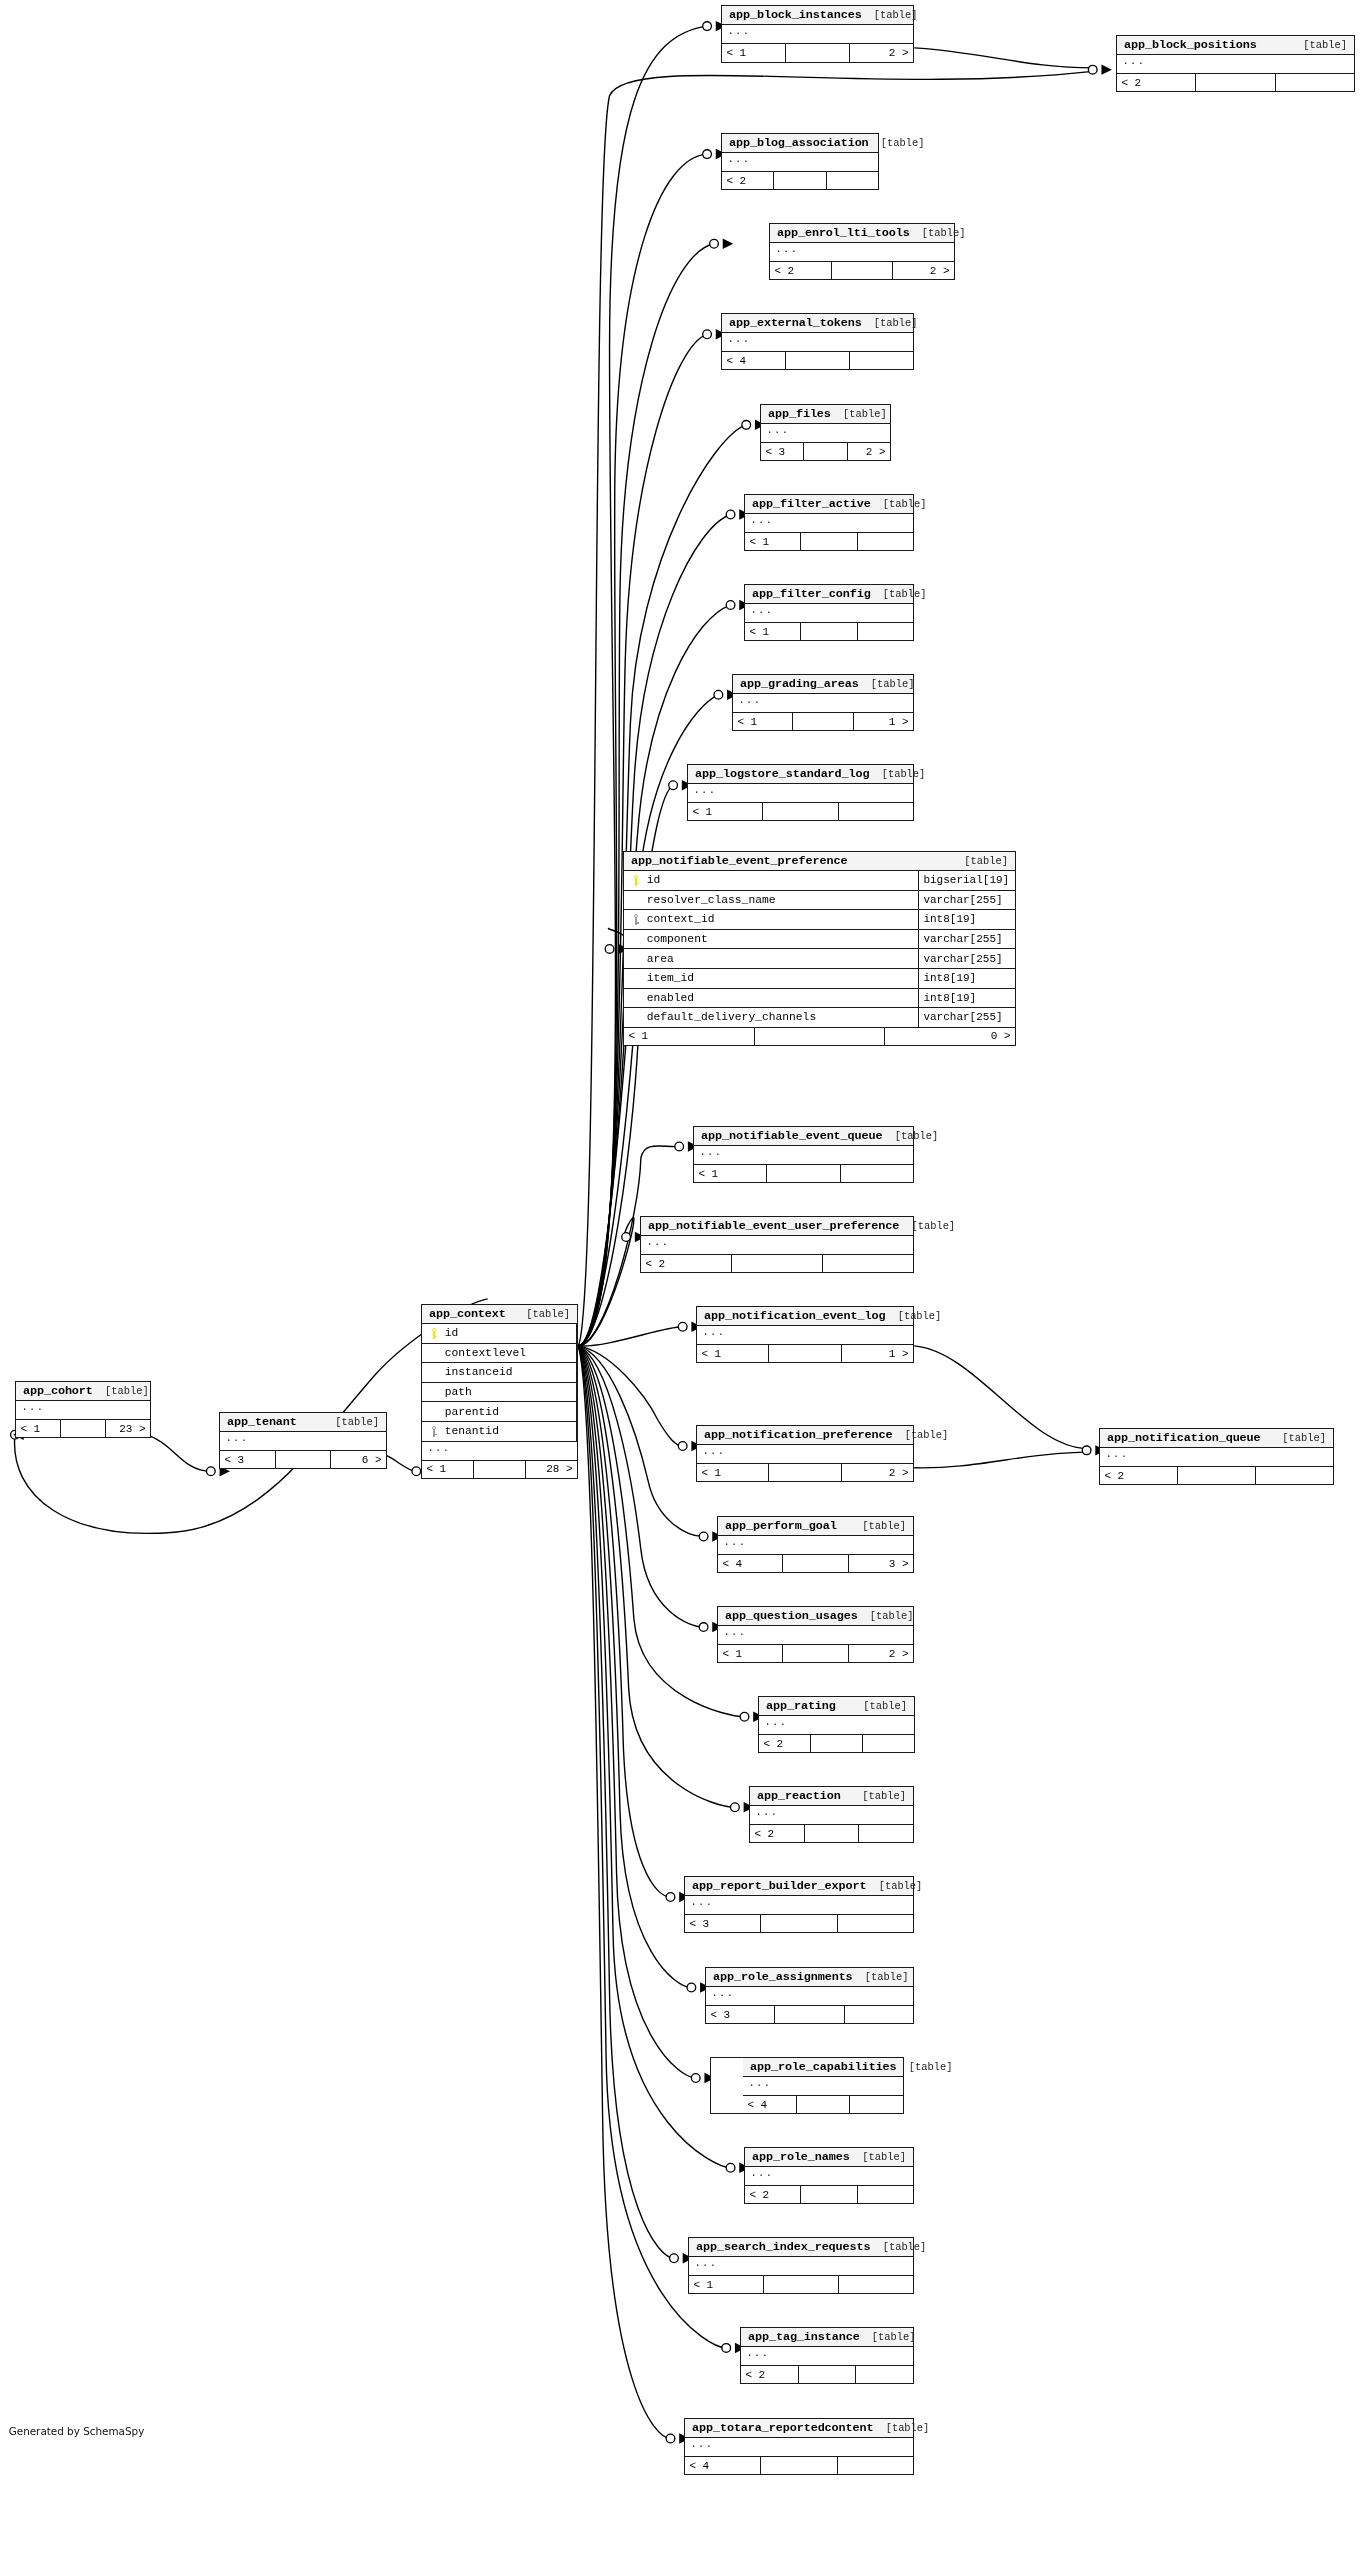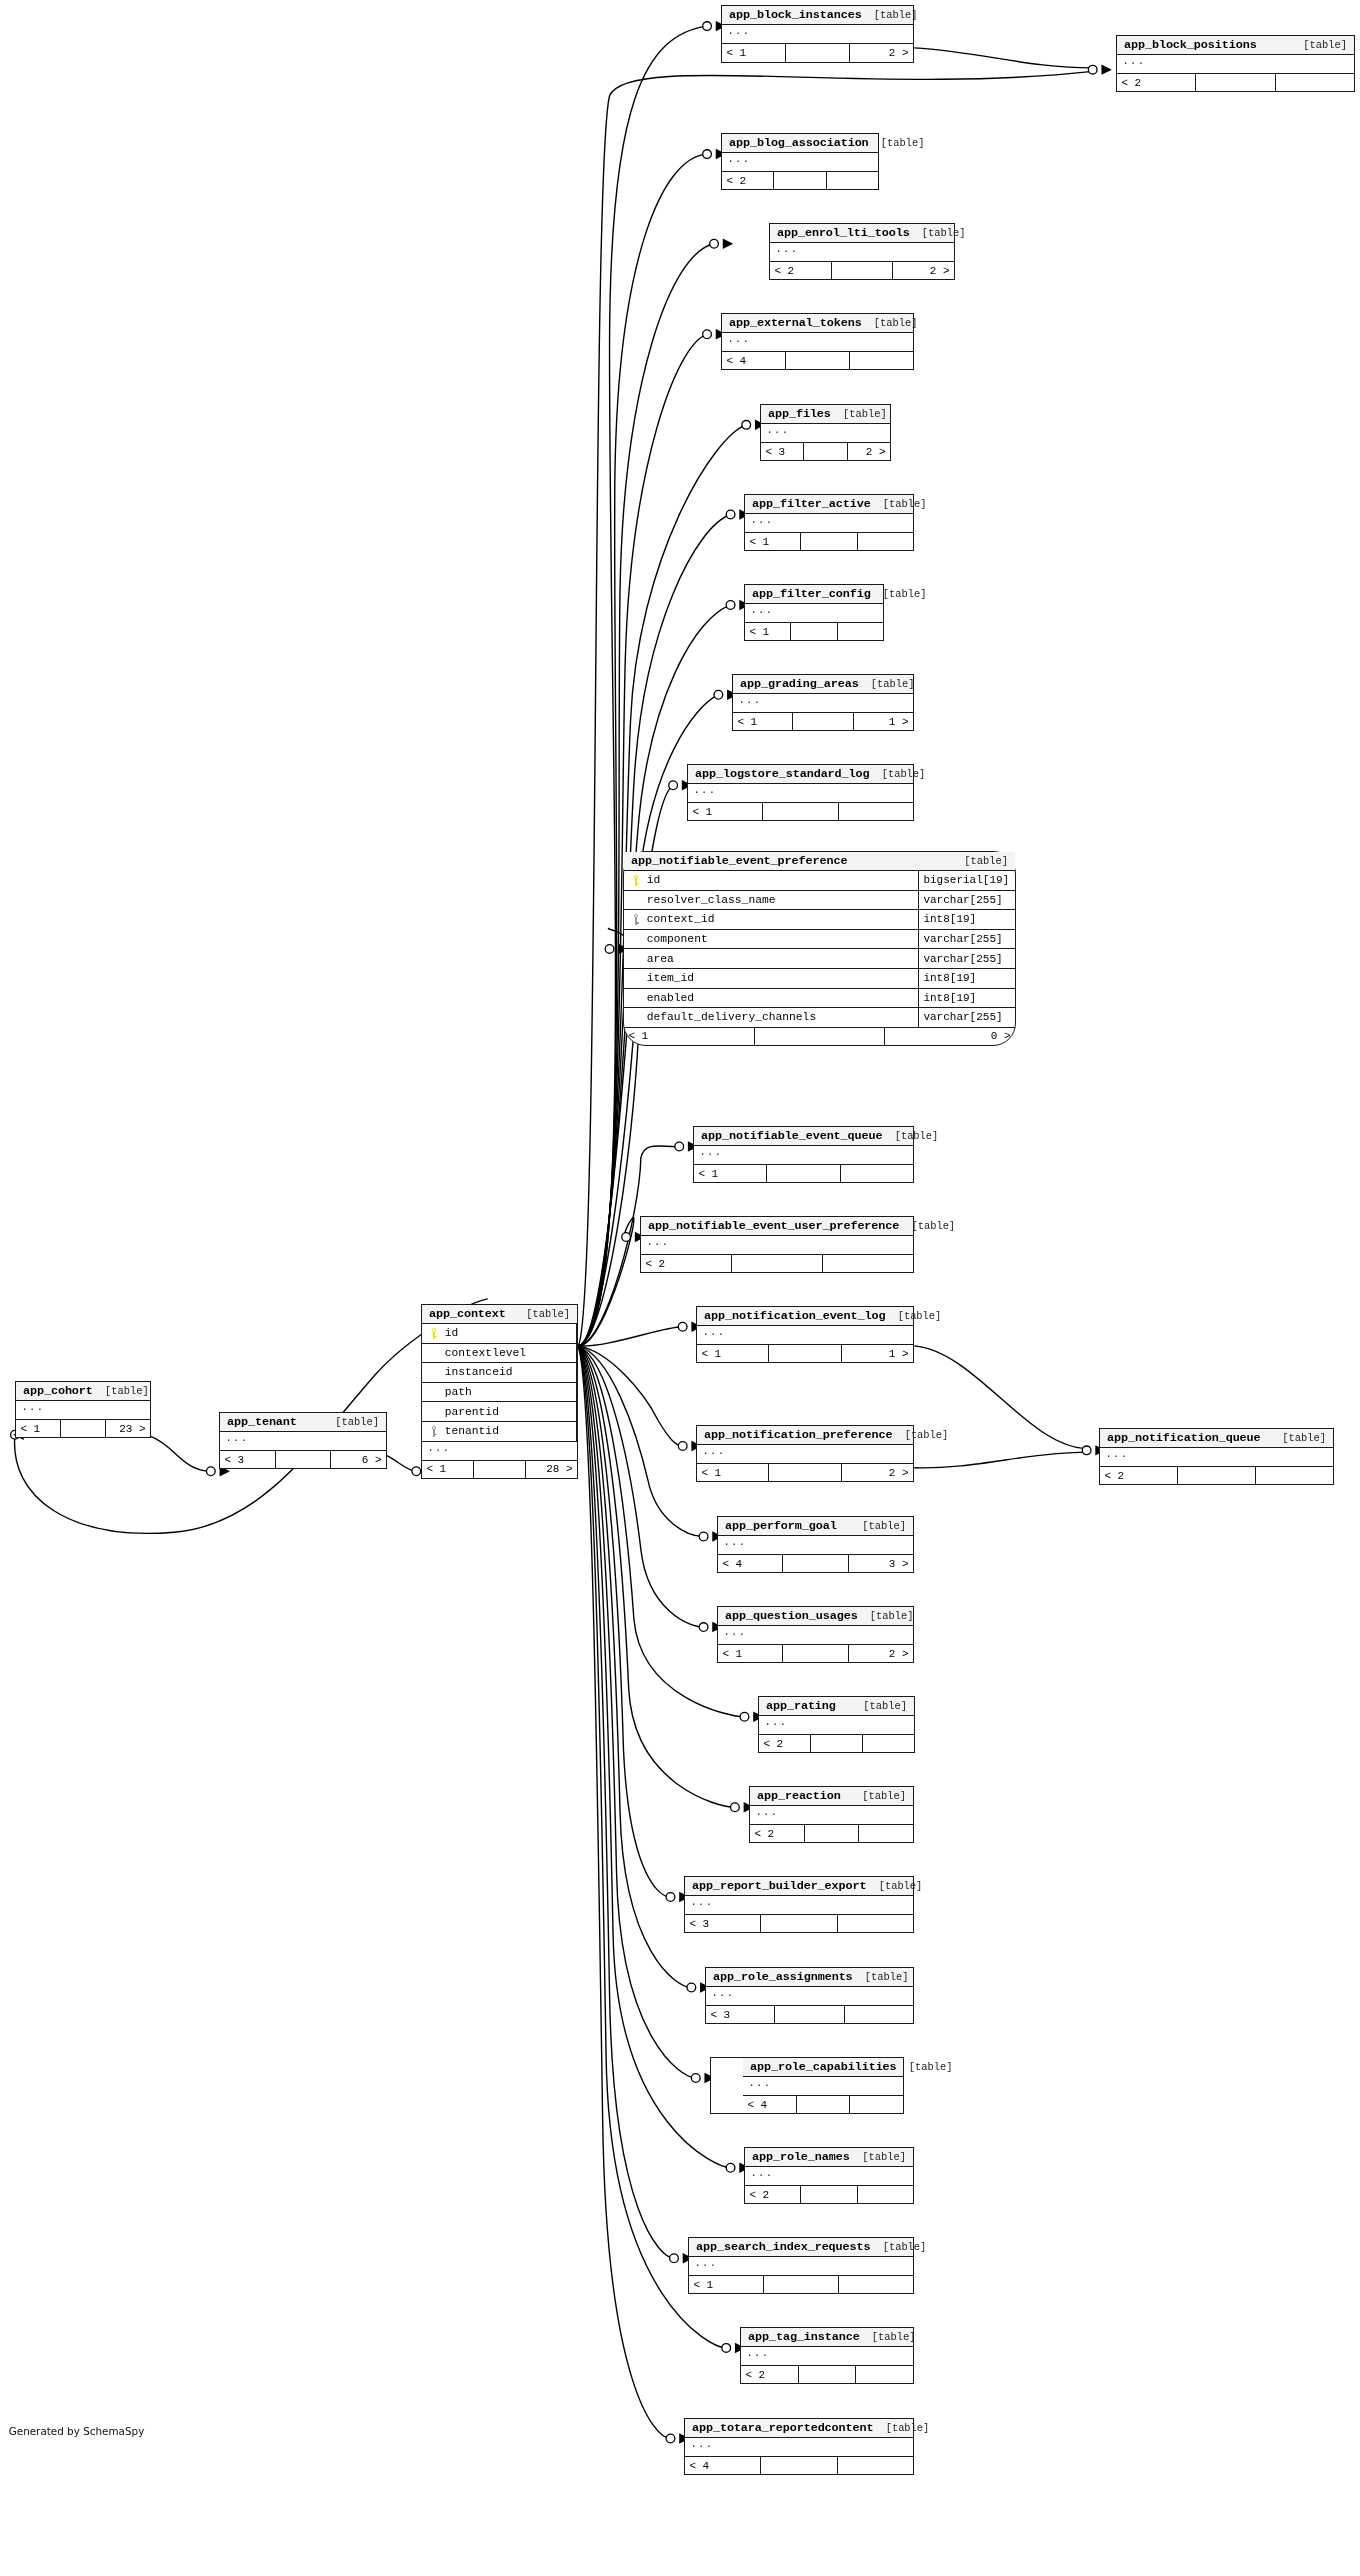--- a/index.html
+++ b/index.html
@@ -301,21 +301,21 @@
       </div>
       <div class="ellipsis-row">
         <span>...</span>
       </div>
       <div class="foot">
         <div class="cell">&lt; 1</div>
         <div class="cell mid"></div>
         <div class="cell"></div>
       </div>
     </div>
-    <div class="node thin" style="left: 744px; top: 584px; width: 140px;">
+    <div class="node thin" style="left: 744px; top: 584px; width: 170px;">
       <div class="node-title">
         <span class="node-name">app_filter_config</span>
         <span class="node-kind">[table]</span>
       </div>
       <div class="ellipsis-row">
         <span>...</span>
       </div>
       <div class="foot">
         <div class="cell">&lt; 1</div>
         <div class="cell mid"></div>
@@ -343,21 +343,21 @@
       </div>
       <div class="ellipsis-row">
         <span>...</span>
       </div>
       <div class="foot">
         <div class="cell">&lt; 1</div>
         <div class="cell mid"></div>
         <div class="cell"></div>
       </div>
     </div>
-    <div class="node" style="left: 623px; top: 851px; width: 393px; border-radius: 23px;">
+    <div class="node" style="left: 623px; top: 851px; width: 393px;">
       <div class="node-title">
         <span class="node-name">app_notifiable_event_preference</span>
         <span class="node-kind">[table]</span>
       </div>
       <div class="cols">
         <div class="col-row">
           <div class="col-left">
             <span class="keyslot">
               <span class="key pk">
                 <i></i>

